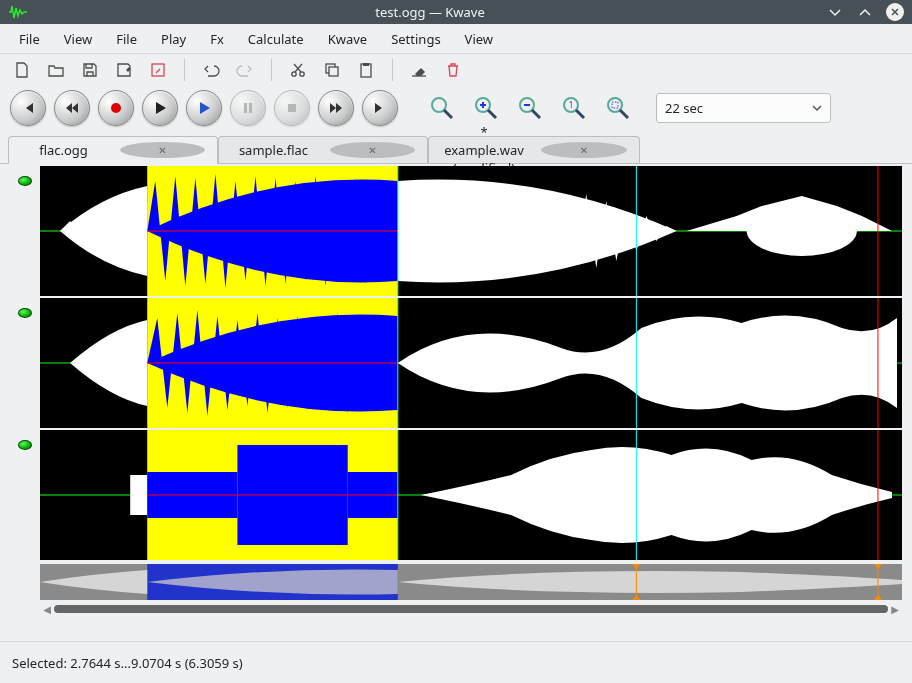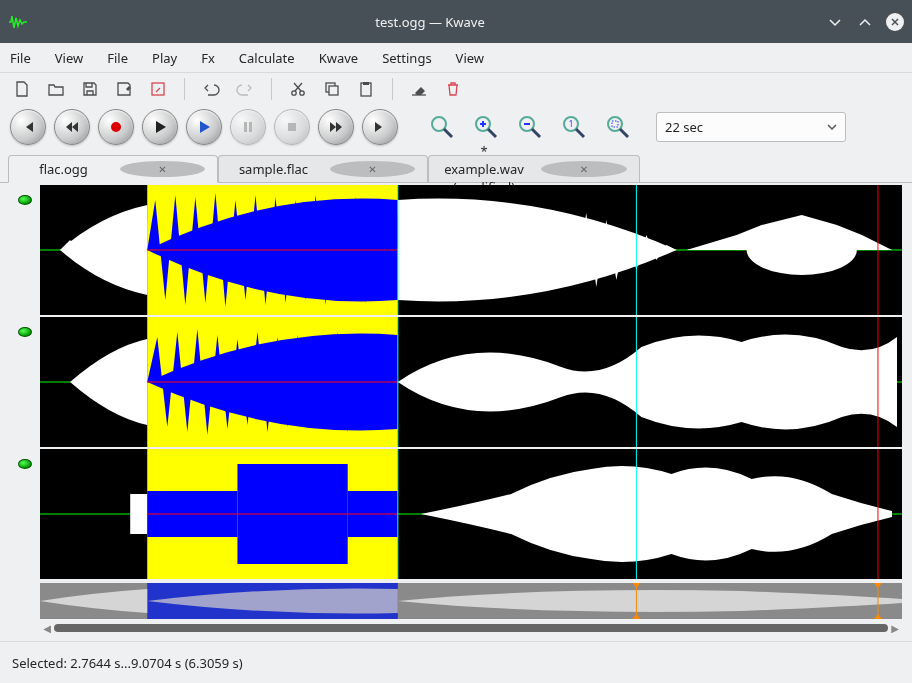--- a/index.html
+++ b/index.html
@@ -10,39 +10,39 @@
     color: #232627;
     width: 912px;
     height: 683px;
     overflow: hidden;
     display: flex;
     flex-direction: column;
   }
 
   
   .titlebar {
-    height: 43px;
+    height: 24px;
     background: #475057;
     color: #eff0f1;
     display: flex;
     align-items: center;
     padding: 0 8px;
   }
   .titlebar .app-icon { width: 20px; height: 20px; margin-right: 6px; }
   .titlebar .title-text { flex: 1; text-align: center; font-size: 13px; font-weight: 400;}
   .titlebar .win-btns { display: flex; gap: 12px; align-items: center; }
   .win-btn { width: 18px; height: 18px; display: flex; align-items:center; justify-content:center; cursor: pointer; }
   .win-close { background: #eff0f1; border-radius: 50%; }
 
   
   .menubar {
     height: 30px;
     display: flex;
     align-items: center;
-    padding: 0 0;
+    padding: 0 9px;
     gap: 4px;
     border-bottom: 1px solid #d9dadb;
     background: #eff0f1;
   }
   .menubar .menu-item {
     padding: 4px 10px;
     cursor: pointer;
     font-size: 13px;
   }
 
@@ -81,21 +81,21 @@
   }
   .round-btn svg { width: 16px; height: 16px; }
 
   .zoom-btn {
     width: 36px; height: 36px;
     display: flex; align-items:center; justify-content:center;
     cursor: pointer;
   }
 
   .zoom-select {
-    width: 190px;
+    width: 175px;
     height: 30px;
     border: 1px solid #bcbdbe;
     border-radius: 3px;
     background: #fcfcfc;
     display: flex;
     align-items: center;
     padding: 0 8px;
     justify-content: space-between;
     cursor: pointer;
     margin-left: 12px;

